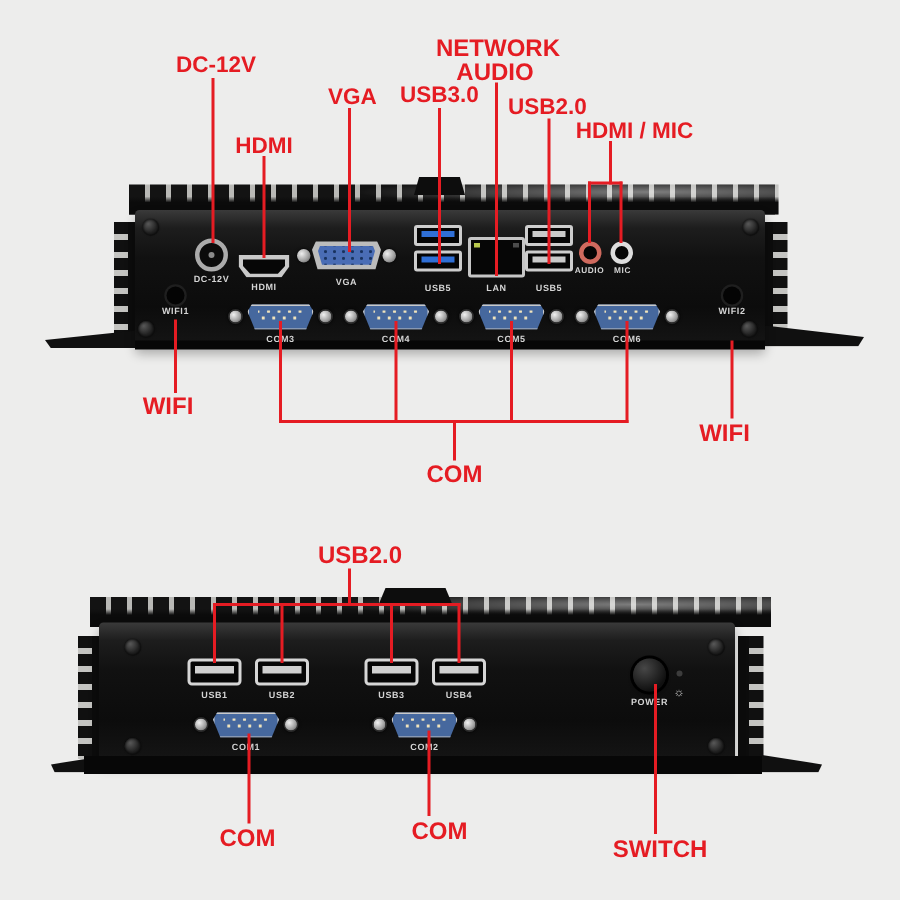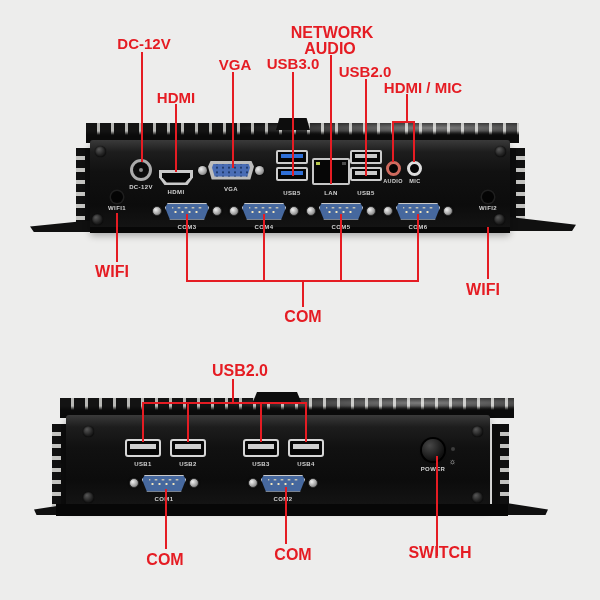--- a/index.html
+++ b/index.html
@@ -250,21 +250,21 @@
     <div class="vl" style="left:263px;top:214px;height:68px;"></div>
     <div class="vl" style="left:340px;top:214px;height:68px;"></div>
     <div class="vl" style="left:417px;top:214px;height:68px;"></div>
     <div class="hl" style="left:186px;top:280px;width:233px;"></div>
     <div class="vl" style="left:302px;top:280px;height:27px;"></div>
     <div class="vl" style="left:487px;top:227px;height:52px;"></div>
 
     <div class="al al2" style="left:240px;top:362px;">USB2.0</div>
     <div class="al al2" style="left:165px;top:551px;">COM</div>
     <div class="al al2" style="left:293px;top:546px;">COM</div>
-    <div class="al al2" style="left:440px;top:544px;">SWITCH</div>
+    <div class="al al2" style="left:440px;top:558px;">SWITCH</div>
 
     <div class="vl" style="left:232px;top:379px;height:25px;"></div>
     <div class="hl" style="left:142px;top:402px;width:165px;"></div>
     <div class="vl" style="left:142px;top:402px;height:40px;"></div>
     <div class="vl" style="left:187px;top:402px;height:40px;"></div>
     <div class="vl" style="left:260px;top:402px;height:40px;"></div>
     <div class="vl" style="left:305px;top:402px;height:40px;"></div>
     <div class="vl" style="left:165px;top:489px;height:60px;"></div>
     <div class="vl" style="left:285px;top:487px;height:57px;"></div>
     <div class="vl" style="left:436px;top:456px;height:100px;"></div>

